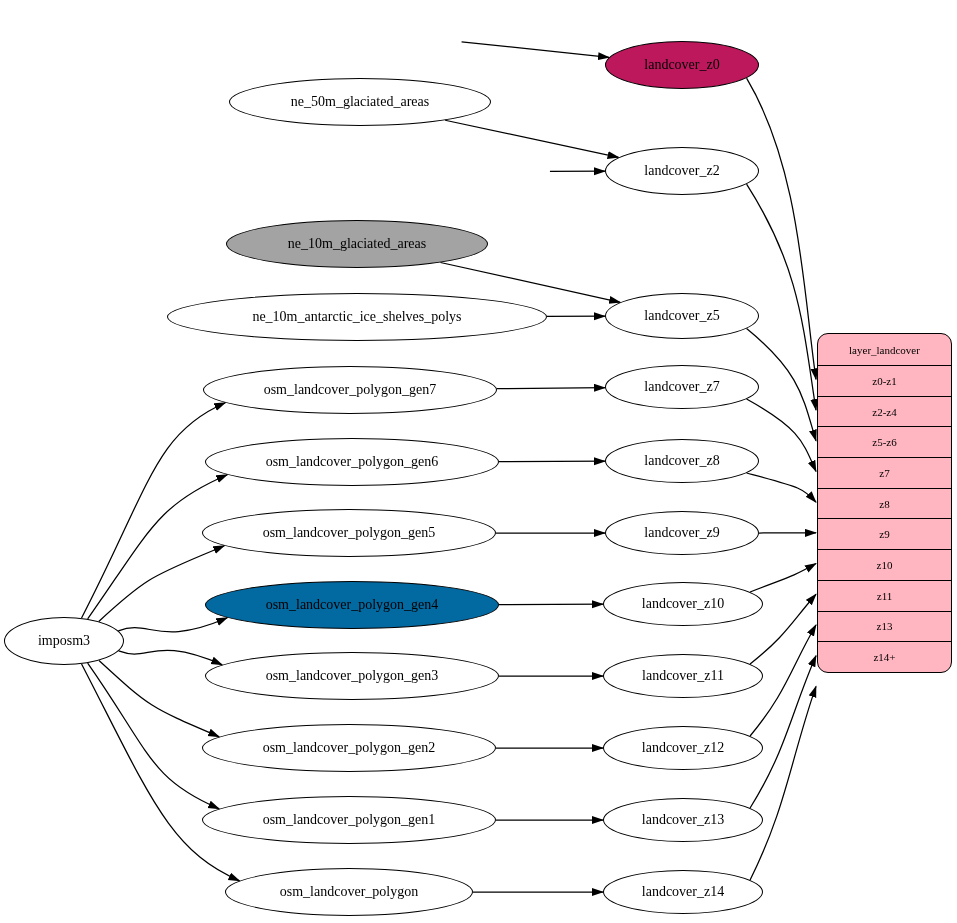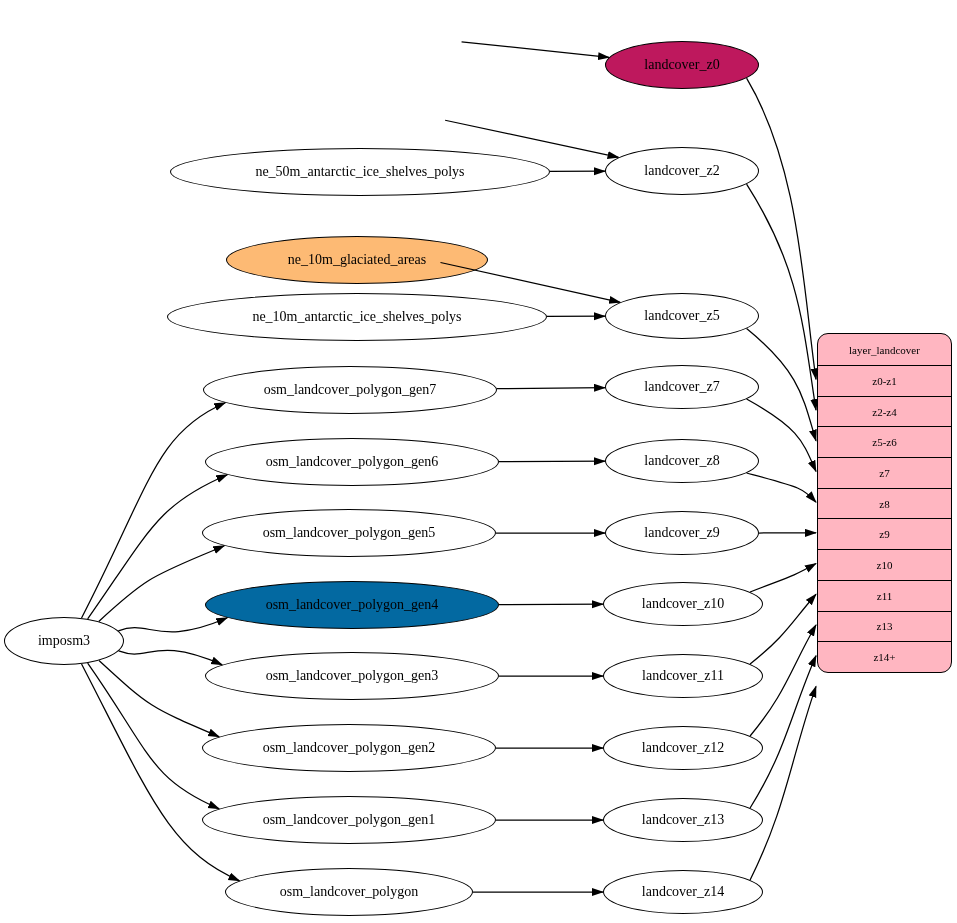--- a/index.html
+++ b/index.html
@@ -63,24 +63,24 @@
       <path d="M759,533 L816,532.85" class="edge" stroke="#000000" marker-end="url(#arrow)"></path>
       <path d="M750.0936454356339,592.0179412296694 C 786,577.8604412296694 791,577.7075000000001 816,563.5500000000001" class="edge" stroke="#000000" marker-end="url(#arrow)"></path>
       <path d="M750.0936454356339,664.0179412296694 C 786,635.4054412296695 791,622.8625 816,594.25" class="edge" stroke="#000000" marker-end="url(#arrow)"></path>
       <path d="M750.0936454356339,736.0179412296694 C 786,692.9504412296694 791,668.0175 816,624.95" class="edge" stroke="#000000" marker-end="url(#arrow)"></path>
       <path d="M750.0936454356339,808.0179412296694 C 786,750.4954412296694 791,713.1725 816,655.65" class="edge" stroke="#000000" marker-end="url(#arrow)"></path>
       <path d="M750.0936454356339,880.0179412296694 C 786,808.0404412296695 791,758.3275 816,686.35" class="edge" stroke="#000000" marker-end="url(#arrow)"></path>
     </svg>
 <div class="node" style="left: 4px; top: 617px; width: 120px; height: 48px; background: rgb(255, 255, 255); border-color: rgb(0, 0, 0);">
       <span>imposm3</span>
     </div>
-    <div class="node" style="left: 170px; top: 148px; width: 380px; height: 48px; background: rgb(255, 255, 255); border-color: rgb(0, 0, 0);">
-      <span>ne_50m_antarctic_ice_shelves_polys</span>
+    <div class="node" style="left: 229px; top: 78px; width: 262px; height: 48px; background: rgb(255, 255, 255); border-color: rgb(0, 0, 0);">
+      <span>ne_50m_glaciated_areas</span>
     </div>
-    <div class="node" style="left: 226px; top: 236px; width: 262px; height: 48px; background: #fdba74; border-color: rgb(0, 0, 0); text-align: center;">
+    <div class="node" style="left: 226px; top: 220px; width: 262px; height: 48px; background: #a3a3a3; border-color: rgb(0, 0, 0); text-align: center;">
       <span>ne_10m_glaciated_areas</span>
     </div>
     <div class="node" style="left: 167px; top: 293px; width: 380px; height: 48px; background: rgb(255, 255, 255); border-color: rgb(0, 0, 0);">
       <span>ne_10m_antarctic_ice_shelves_polys</span>
     </div>
     <div class="node" style="left: 203px; top: 366px; width: 294px; height: 48px; background: rgb(255, 255, 255); border-color: rgb(0, 0, 0);">
       <span>osm_landcover_polygon_gen7</span>
     </div>
     <div class="node" style="left: 205px; top: 438px; width: 294px; height: 48px; background: rgb(255, 255, 255); border-color: rgb(0, 0, 0);">
       <span>osm_landcover_polygon_gen6</span>

